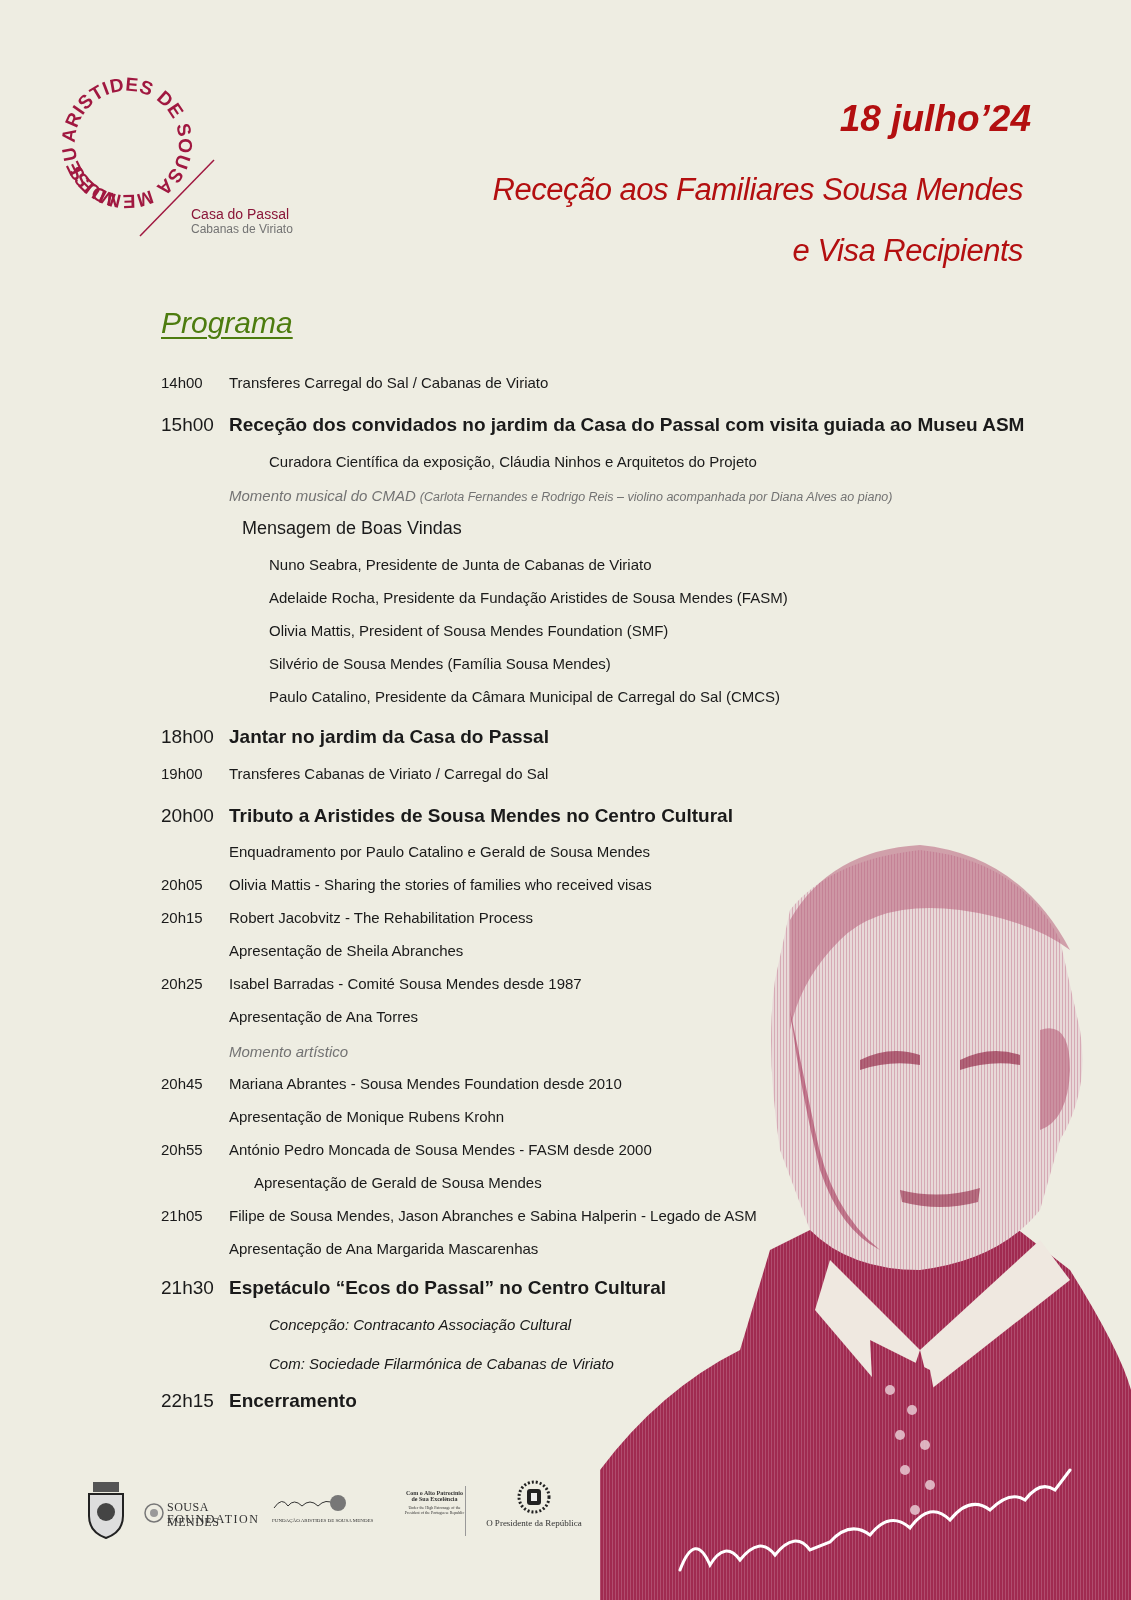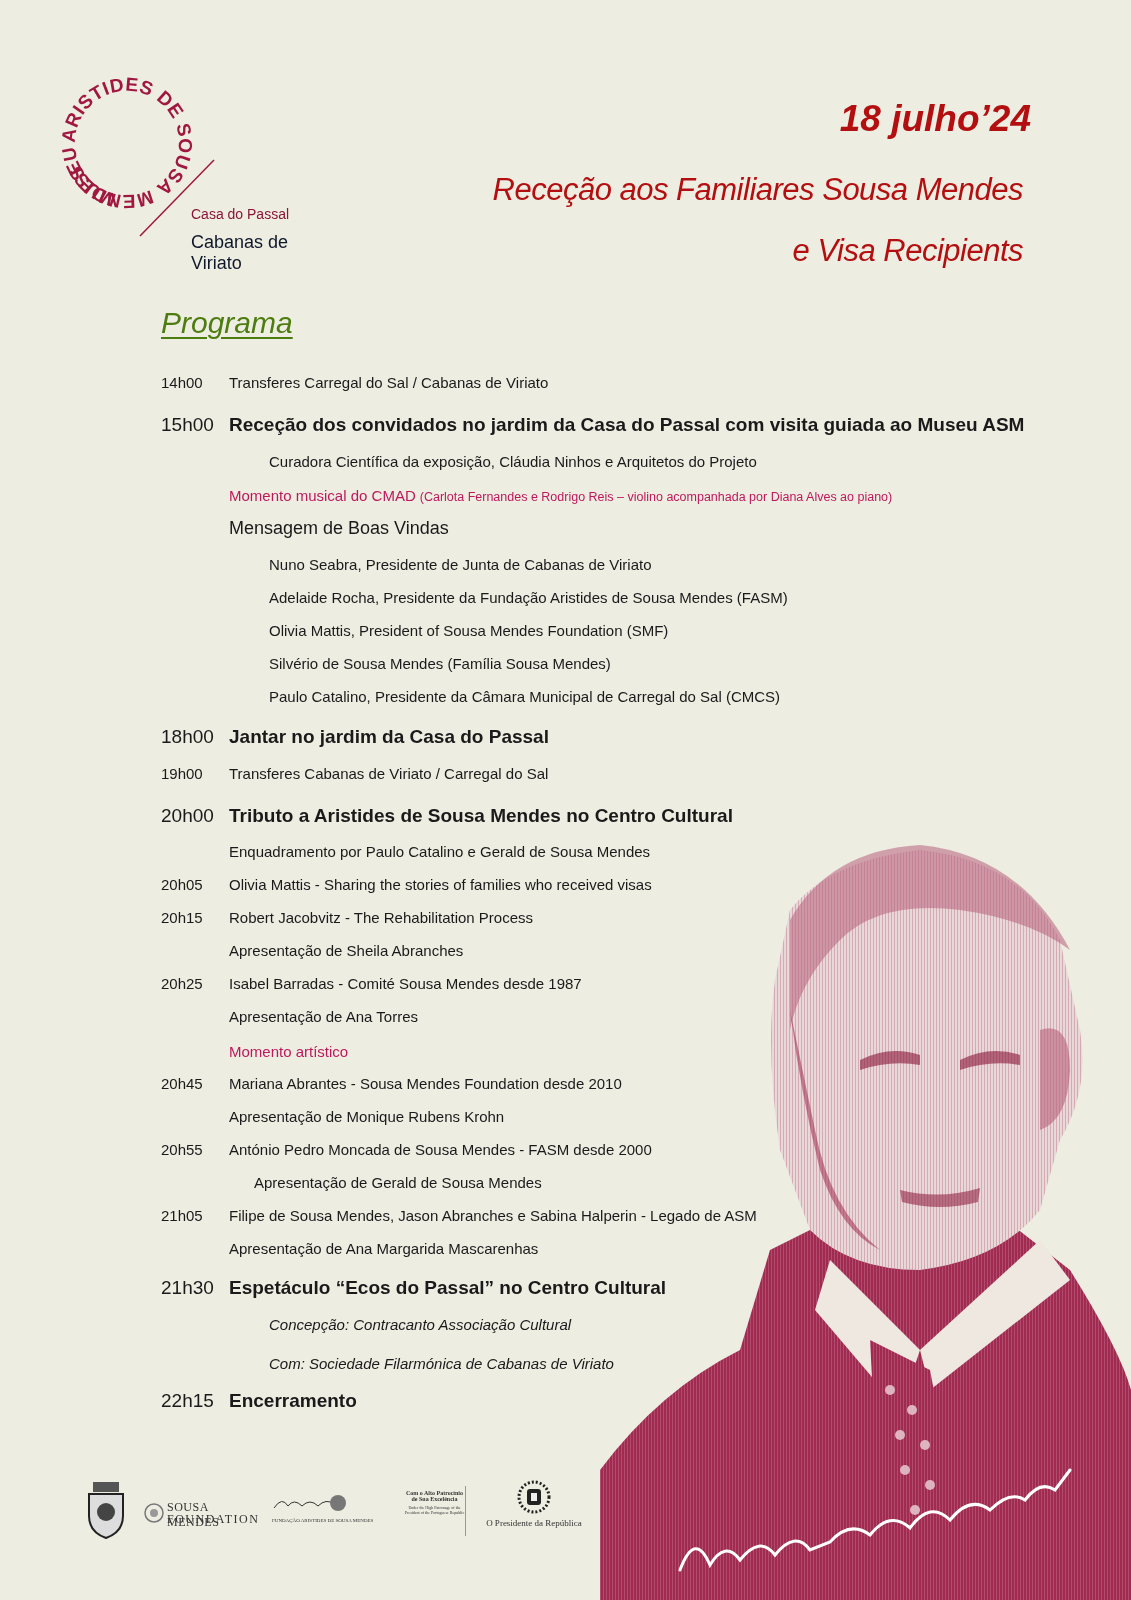--- a/index.html
+++ b/index.html
@@ -14,21 +14,21 @@
     .date { right:100px; top:98px; font-size:37px; font-weight:bold; font-style:italic; color:#b30f10; }
     .title-line { right:108px; font-size:31px; font-style:italic; color:#b30f10; letter-spacing:-0.5px; }
     .programa { left:161px; top:306px; font-size:30px; font-style:italic; color:#4d7c0f; text-decoration:underline; text-decoration-thickness:2px; text-underline-offset:4px; }
     
     .row { position:absolute; left:161px; white-space:nowrap; }
     .time { position:absolute; left:0; top:0; }
     .txt { position:absolute; left:68px; top:0; }
     .small { font-size:15px; }
     .big { font-size:19px; }
     .big .txt { font-weight:bold; }
-    .muted { color:#be185d; }
+    .muted { color:#737373;font-style:italic; }
     .italic { font-style:italic; }
     .paren { font-size:12.5px; }
     
     #portrait { left:600px; top:830px; width:531px; height:770px; }
     
     .foot { position:absolute; }
     .foot-text { font-family:"Liberation Serif", serif; color:#333; }
   </style>
 </head>
 <body>
@@ -42,21 +42,21 @@
       <textPath href="#ringPath" startOffset="0%">ARISTIDES DE SOUSA MENDES</textPath>
     </text>
     <text font-family="Liberation Sans, sans-serif" font-weight="bold" font-size="19" fill="#a01840">
       <textPath href="#ringPath" startOffset="78%">MUSEU</textPath>
     </text>
   </svg>
   <svg class="abs" style="left:98px;top:98px;" width="80" height="80" viewBox="0 0 80 80">
     <line x1="76" y1="2" x2="2" y2="78" stroke="#a01840" stroke-width="1.5"></line>
   </svg>
   <div class="abs" style="left:151px;top:146px;color:#8a1538;font-size:14px;">Casa do Passal</div>
-  <div class="abs" style="left:151px;top:162px;color:#0f172a;font-size:18px;margin-top:10px;">Cabanas de Viriato</div>
+  <div class="abs" style="left:151px;top:162px;color:#737373;font-size:12px;">Cabanas de Viriato</div>
 </div>
 
 <div class="abs date">18 julho’24</div>
 <div class="abs title-line" style="top:172px;">Receção aos Familiares Sousa Mendes</div>
 <div class="abs title-line" style="top:233px;">e Visa Recipients</div>
 
 <div class="abs programa">Programa</div>
 
 <svg class="abs" id="portrait" viewBox="0 0 531 770" preserveAspectRatio="none">
   <defs>
@@ -103,21 +103,21 @@
     <div class="row small" style="top: 374px;">
       <span class="time">14h00</span>
       <span class="txt" style="position: absolute;">Transferes Carregal do Sal / Cabanas de Viriato</span>
     </div>
     <div class="row big" style="top: 414px;">
       <span class="time">15h00</span>
       <span class="txt" style="position: absolute;">Receção dos convidados no jardim da Casa do Passal com visita guiada ao Museu ASM</span>
     </div>
     <div class="row small" style="top: 453px; left: 269px;"><span class="" style="position: static;">Curadora Científica da exposição, Cláudia Ninhos e Arquitetos do Projeto</span></div>
     <div class="row small muted" style="top: 487px; left: 229px;"><span class="" style="position: static;">Momento musical do CMAD</span><span class="paren" style="margin-left: 4px;">(Carlota Fernandes e Rodrigo Reis – violino acompanhada por Diana Alves ao piano)</span></div>
-    <div class="row small" style="top: 518px; left: 229px; font-size: 18px;"><span class="" style="position: static;">Mensagem de Boas Vindas</span></div>
+    <div class="row small" style="top: 518px; left: 242px; font-size: 18px;"><span class="" style="position: static;">Mensagem de Boas Vindas</span></div>
     <div class="row small" style="top: 556px; left: 269px;"><span class="" style="position: static;">Nuno Seabra, Presidente de Junta de Cabanas de Viriato</span></div>
     <div class="row small" style="top: 589px; left: 269px;"><span class="" style="position: static;">Adelaide Rocha, Presidente da Fundação Aristides de Sousa Mendes (FASM)</span></div>
     <div class="row small" style="top: 622px; left: 269px;"><span class="" style="position: static;">Olivia Mattis, President of Sousa Mendes Foundation (SMF)</span></div>
     <div class="row small" style="top: 655px; left: 269px;"><span class="" style="position: static;">Silvério de Sousa Mendes (Família Sousa Mendes)</span></div>
     <div class="row small" style="top: 688px; left: 269px;"><span class="" style="position: static;">Paulo Catalino, Presidente da Câmara Municipal de Carregal do Sal (CMCS)</span></div>
     <div class="row big" style="top: 726px;">
       <span class="time">18h00</span>
       <span class="txt" style="position: absolute;">Jantar no jardim da Casa do Passal</span>
     </div>
     <div class="row small" style="top: 765px;">

